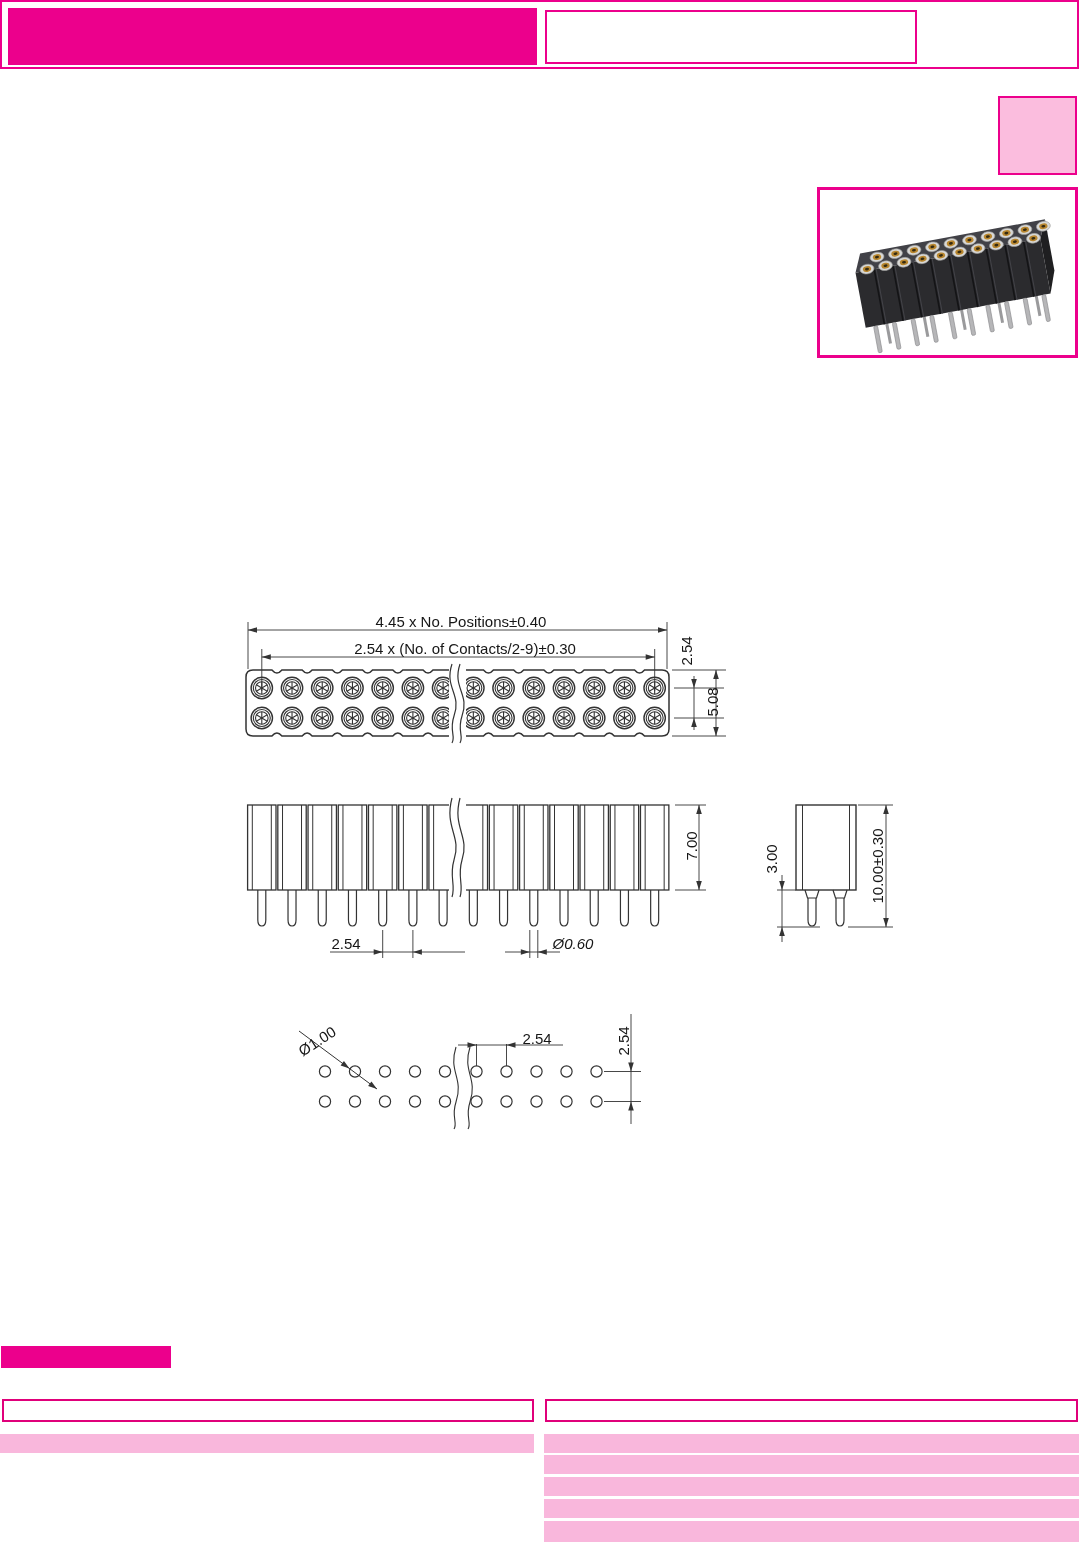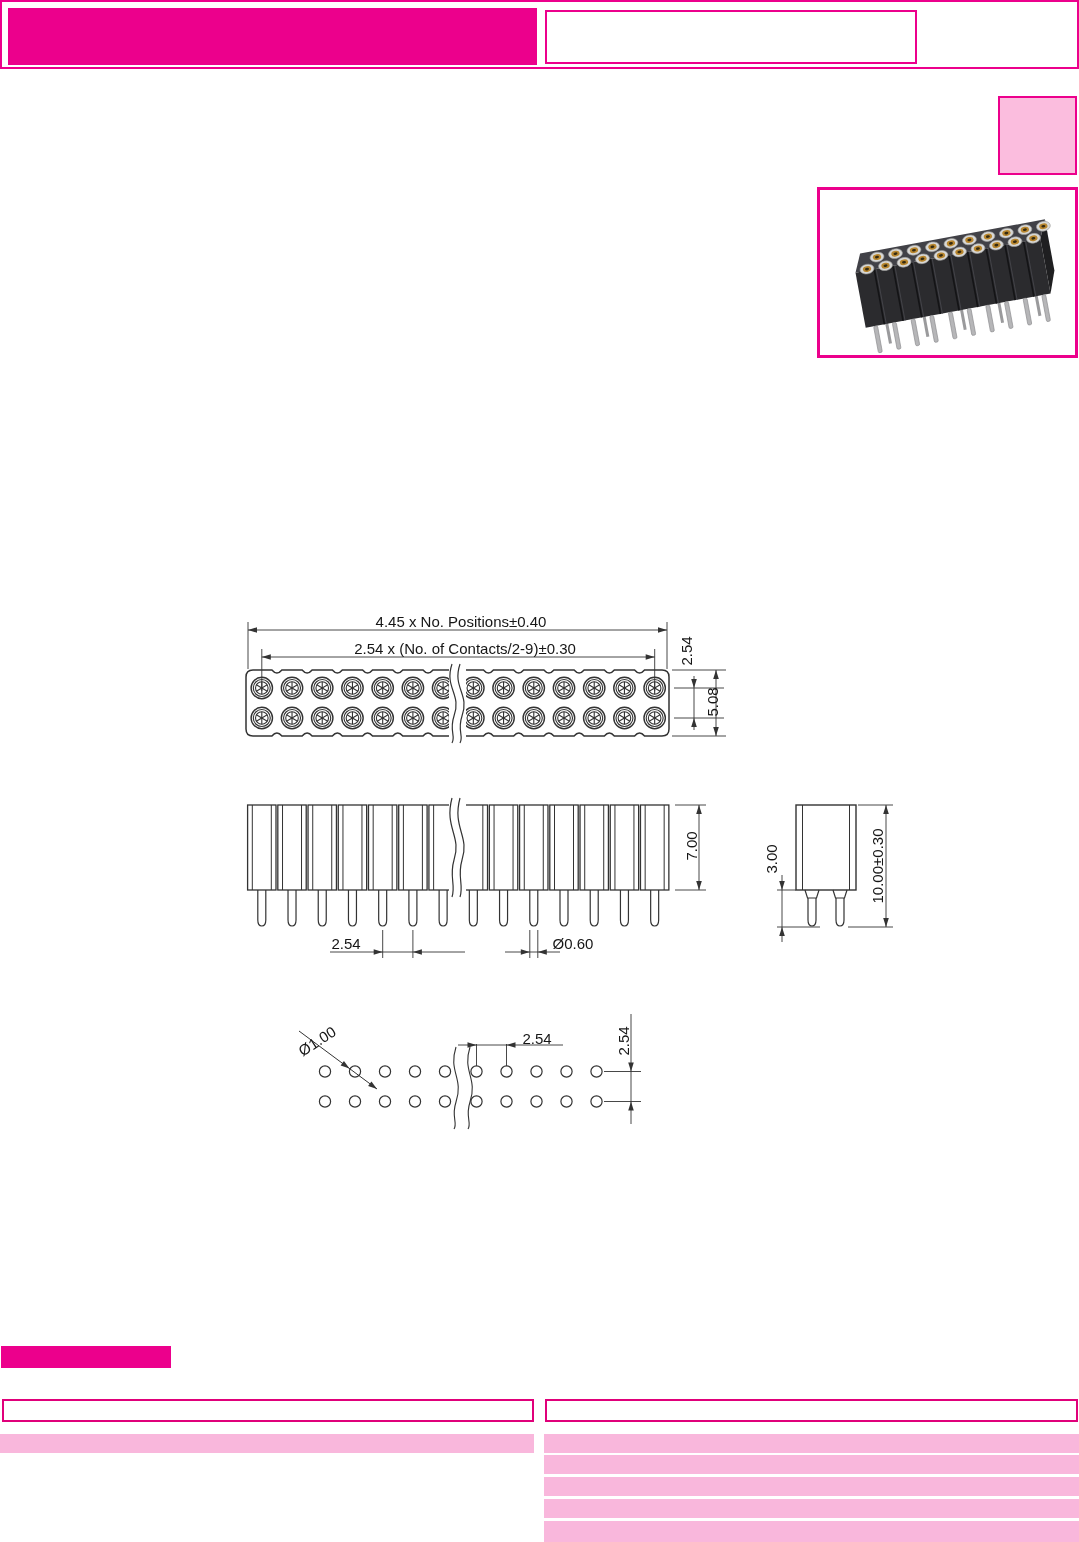--- a/index.html
+++ b/index.html
@@ -575,21 +575,21 @@
       <polygon points="0,0 -9,-2.8 -9,2.8" fill="#333333" transform="translate(631,1101.5) rotate(-90)"></polygon>
     </svg>
 
   <div class="dim-label" style="left:461px;top:621px;">4.45 x No. Positions±0.40</div>
   <div class="dim-label" style="left:465px;top:648px;">2.54 x (No. of Contacts/2-9)±0.30</div>
   <div class="dim-label v" style="left:686px;top:651px;">2.54</div>
   <div class="dim-label v" style="left:712px;top:702px;">5.08</div>
 
   <div class="dim-label v" style="left:691px;top:846px;">7.00</div>
   <div class="dim-label" style="left:346px;top:943px;">2.54</div>
-  <div class="dim-label" style="left:573px;top:943px;">Ø0.60</div>
+  <div class="dim-label" style="left:573px;top:943px;font-style:italic;">Ø0.60</div>
 
   <div class="dim-label v" style="left:771px;top:859px;">3.00</div>
   <div class="dim-label v" style="left:877px;top:866px;">10.00±0.30</div>
 
   <div class="dim-label diag" style="left:317px;top:1041px;">Ø1.00</div>
   <div class="dim-label" style="left:537px;top:1038px;">2.54</div>
   <div class="dim-label v" style="left:623px;top:1041px;">2.54</div>
 
   <div id="footer-accent-bar" class="abs"></div>
   <div id="footer-box-left" class="abs footer-header-box"></div>

